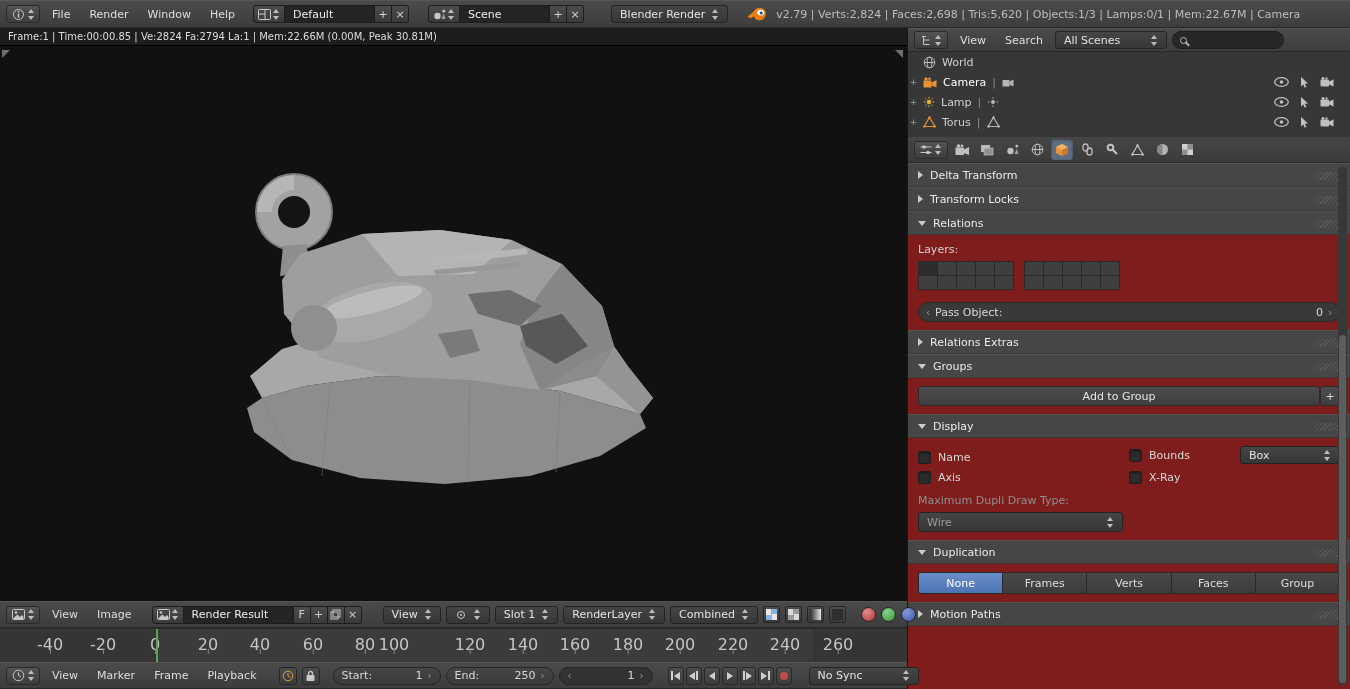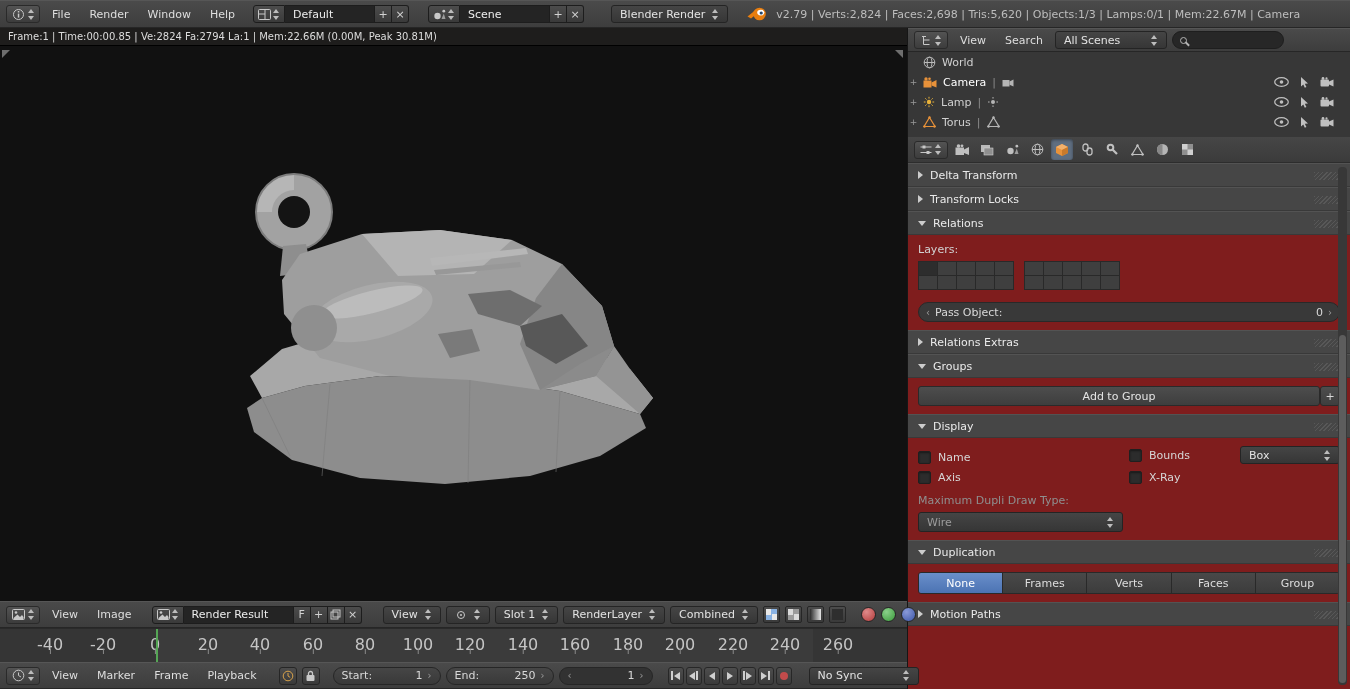--- a/index.html
+++ b/index.html
@@ -607,21 +607,21 @@
 <section class="abs" id="ruler">
   <div class="shade" style="left:0;width:157px"></div>
   <div class="shade" style="left:813px;right:0"></div>
   <span class="rnum" style="left:50px">-40</span>
   <span class="rnum" style="left:103px">-20</span>
   <span class="rnum" style="left:155px">0</span>
   <span class="rnum" style="left:208px">20</span>
   <span class="rnum" style="left:260px">40</span>
   <span class="rnum" style="left:313px">60</span>
   <span class="rnum" style="left:365px">80</span>
-  <span class="rnum" style="left:418px">100</span>
+  <span class="rnum" style="left:394px">100</span>
   <span class="rnum" style="left:470px">120</span>
   <span class="rnum" style="left:523px">140</span>
   <span class="rnum" style="left:575px">160</span>
   <span class="rnum" style="left:628px">180</span>
   <span class="rnum" style="left:680px">200</span>
   <span class="rnum" style="left:733px">220</span>
   <span class="rnum" style="left:785px">240</span>
   <span class="rnum" style="left:838px">260</span>
   <div id="playhead"></div>
 </section>

